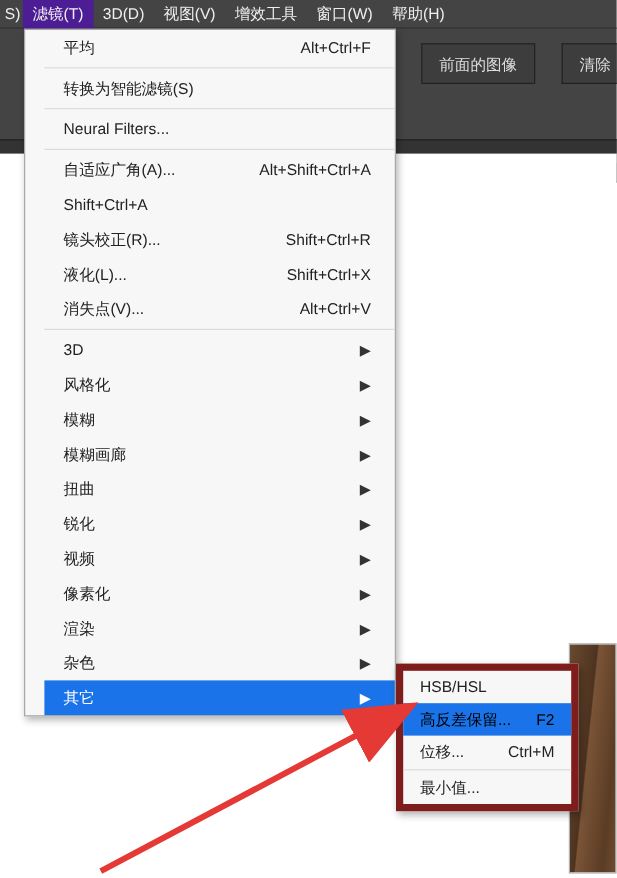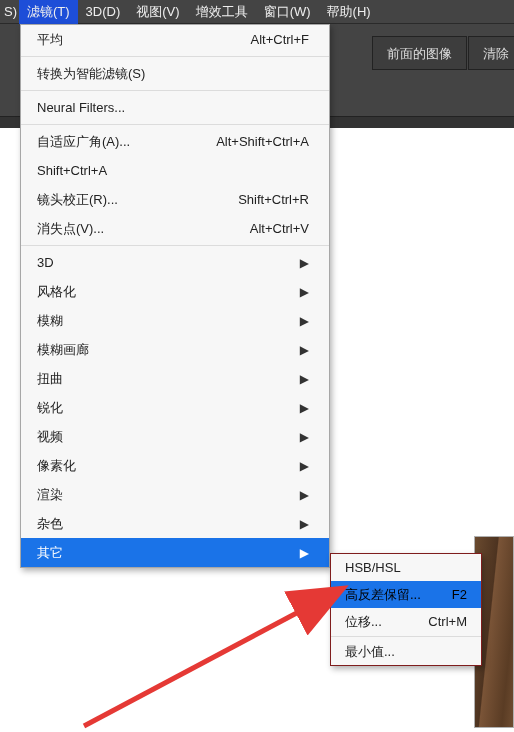--- a/index.html
+++ b/index.html
@@ -20,21 +20,21 @@
       height: 24px;
       padding: 0 2px;
       border-bottom: 1px solid #2a2a2a;
     }
     .menubar .item {
       padding: 3px 8px;
       cursor: pointer;
       white-space: nowrap;
     }
     .menubar .item.active {
-      background: #1d4ed8;
+      background: #4c1d95;
     }
     .menubar .half { padding-left: 2px; padding-right: 2px; }
     .topband {
       position: absolute;
       left: 0; right: 0;
       top: 24px;
       height: 104px;
       background: #444;
       border-top: none;
     }
@@ -46,21 +46,21 @@
       display: flex;
     }
     .btn {
       height: 34px;
       line-height: 34px;
       text-align: center;
       border: 1px solid #222;
       background: #3d3d3d;
       color: #ddd;
       padding: 0 14px;
-      margin-left: 1px;
+      margin-left: 22px;
     }
     .btn.partial { border-right: none; padding-right: 5px; }
     .divider-band {
       position: absolute;
       left: 0; right: 0;
       top: 92px;
       height: 36px;
       background: #333;
       border-top: 1px solid #222;
       border-bottom: 1px solid #222;
@@ -102,20 +102,21 @@
     }
     .dropdown {
       position: absolute;
       left: 20px;
       top: 24px;
       width: 310px;
       background: #f7f7f7;
       border: 1px solid #a7a7a7;
       box-shadow: 2px 3px 6px rgba(0,0,0,.30);
       color: #222;
+      padding-left: 16px;
     }
     .dropdown .row {
       display: flex;
       justify-content: space-between;
       align-items: center;
       height: 29px;
       padding: 0 20px 0 16px;
       cursor: pointer;
       position: relative;
     }
@@ -131,21 +132,21 @@
       font-size: 12px;
       color: #333;
     }
     .dropdown .row.highlight .arrow { color: #fff; }
     .submenu {
       position: absolute;
       left: 330px;
       top: 553px;
       width: 152px;
       background: #f7f7f7;
-      border: 1px solid #7f1d1d;
+      border: 6px solid #7f1d1d;
       box-shadow: 2px 3px 6px rgba(0,0,0,.30);
       color: #222;
       z-index: 10;
     }
     .submenu .row {
       display: flex;
       justify-content: space-between;
       align-items: center;
       height: 27px;
       padding: 0 14px;
@@ -221,20 +222,24 @@
       <span>Alt+Shift+Ctrl+A</span>
     </div>
     <div class="row">
       <span>Shift+Ctrl+A</span>
     </div>
     <div class="row">
       <span>镜头校正(R)...</span>
       <span>Shift+Ctrl+R</span>
     </div>
     <div class="row">
+      <span>液化(L)...</span>
+      <span>Shift+Ctrl+X</span>
+    </div>
+    <div class="row">
       <span>消失点(V)...</span>
       <span>Alt+Ctrl+V</span>
     </div>
     <div class="sep"></div>
     <div class="row">
       <span>3D</span>
       <span class="arrow">▶</span>
     </div>
     <div class="row">
       <span>风格化</span>

